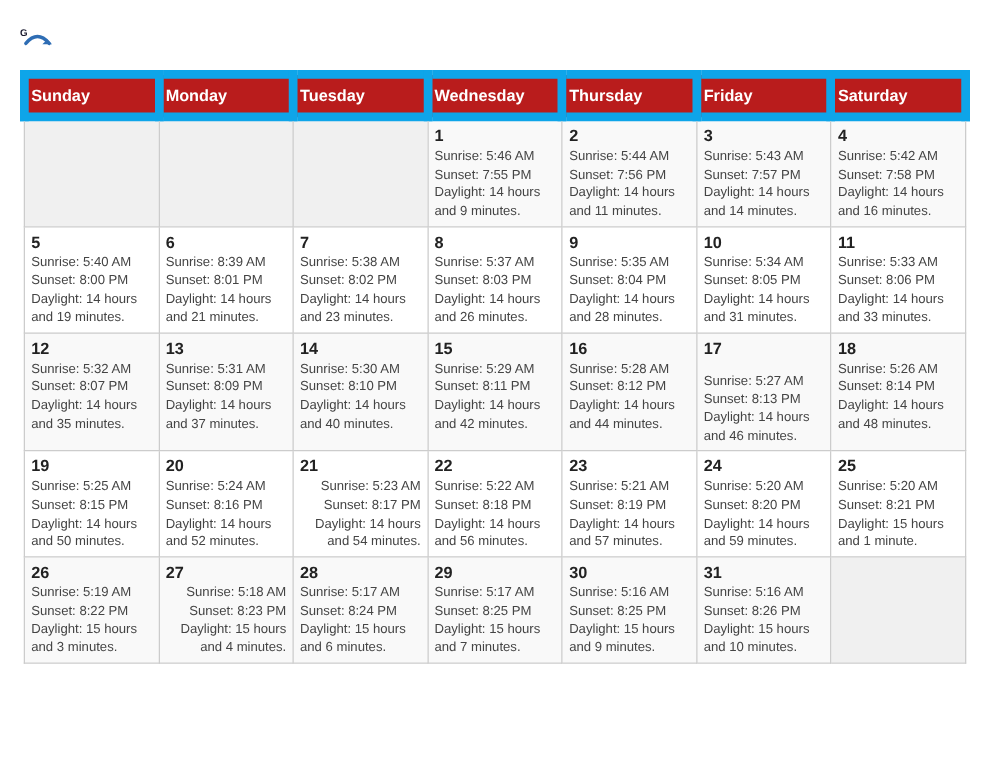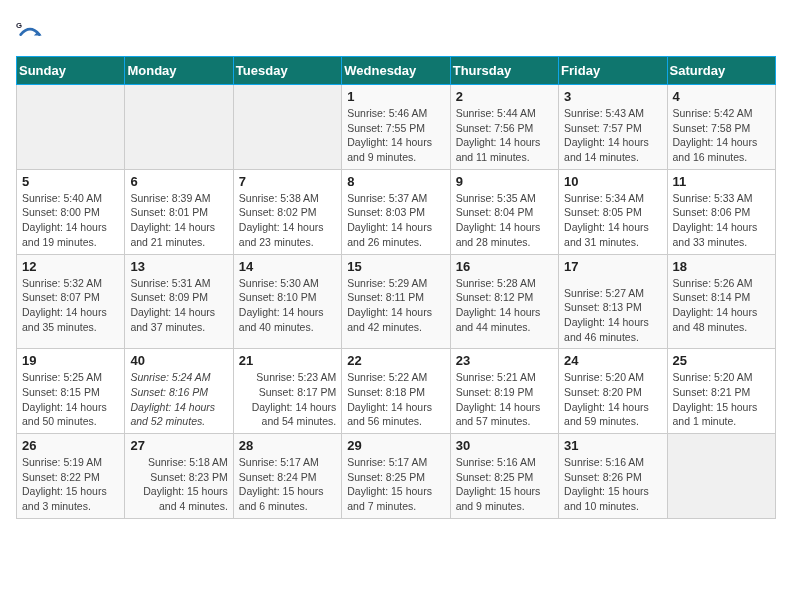--- a/index.html
+++ b/index.html
@@ -38,27 +38,27 @@
       font-size: 16px;
       color: #333;
       font-weight: normal;
     }
     .calendar {
       width: 100%;
       border-collapse: collapse;
       border: 1px solid #ccc;
     }
     .calendar th {
-      background-color: #0f766e;
+      background-color: #b91c1c;
       color: #fff;
       font-size: 13px;
       font-weight: bold;
       padding: 6px 2px;
       text-align: left;
-      border: 1px solid #0ea5e9;
+      border: 7px solid #0ea5e9;
     }
     .calendar td {
       vertical-align: top;
       border: 1px solid #ccc;
       padding: 4px 5px;
       width: 108px;
       min-height: 80px;
       font-size: 11px;
       color: #333;
       background: #fff;
@@ -255,22 +255,22 @@
       </tr>
       <tr>
         <td>
           <div class="day-number">19</div>
           <div class="day-info" style="white-space: pre-line;">Sunrise: 5:25 AM
 Sunset: 8:15 PM
 Daylight: 14 hours
 and 50 minutes.</div>
         </td>
         <td>
-          <div class="day-number">40</div>
-          <div class="day-info" style="white-space: pre-line; font-style: italic;">Sunrise: 5:24 AM
+          <div class="day-number">20</div>
+          <div class="day-info" style="white-space: pre-line;">Sunrise: 5:24 AM
 Sunset: 8:16 PM
 Daylight: 14 hours
 and 52 minutes.</div>
         </td>
         <td>
           <div class="day-number">21</div>
           <div class="day-info" style="white-space: pre-line; text-align: right;">Sunrise: 5:23 AM
 Sunset: 8:17 PM
 Daylight: 14 hours
 and 54 minutes.</div>

